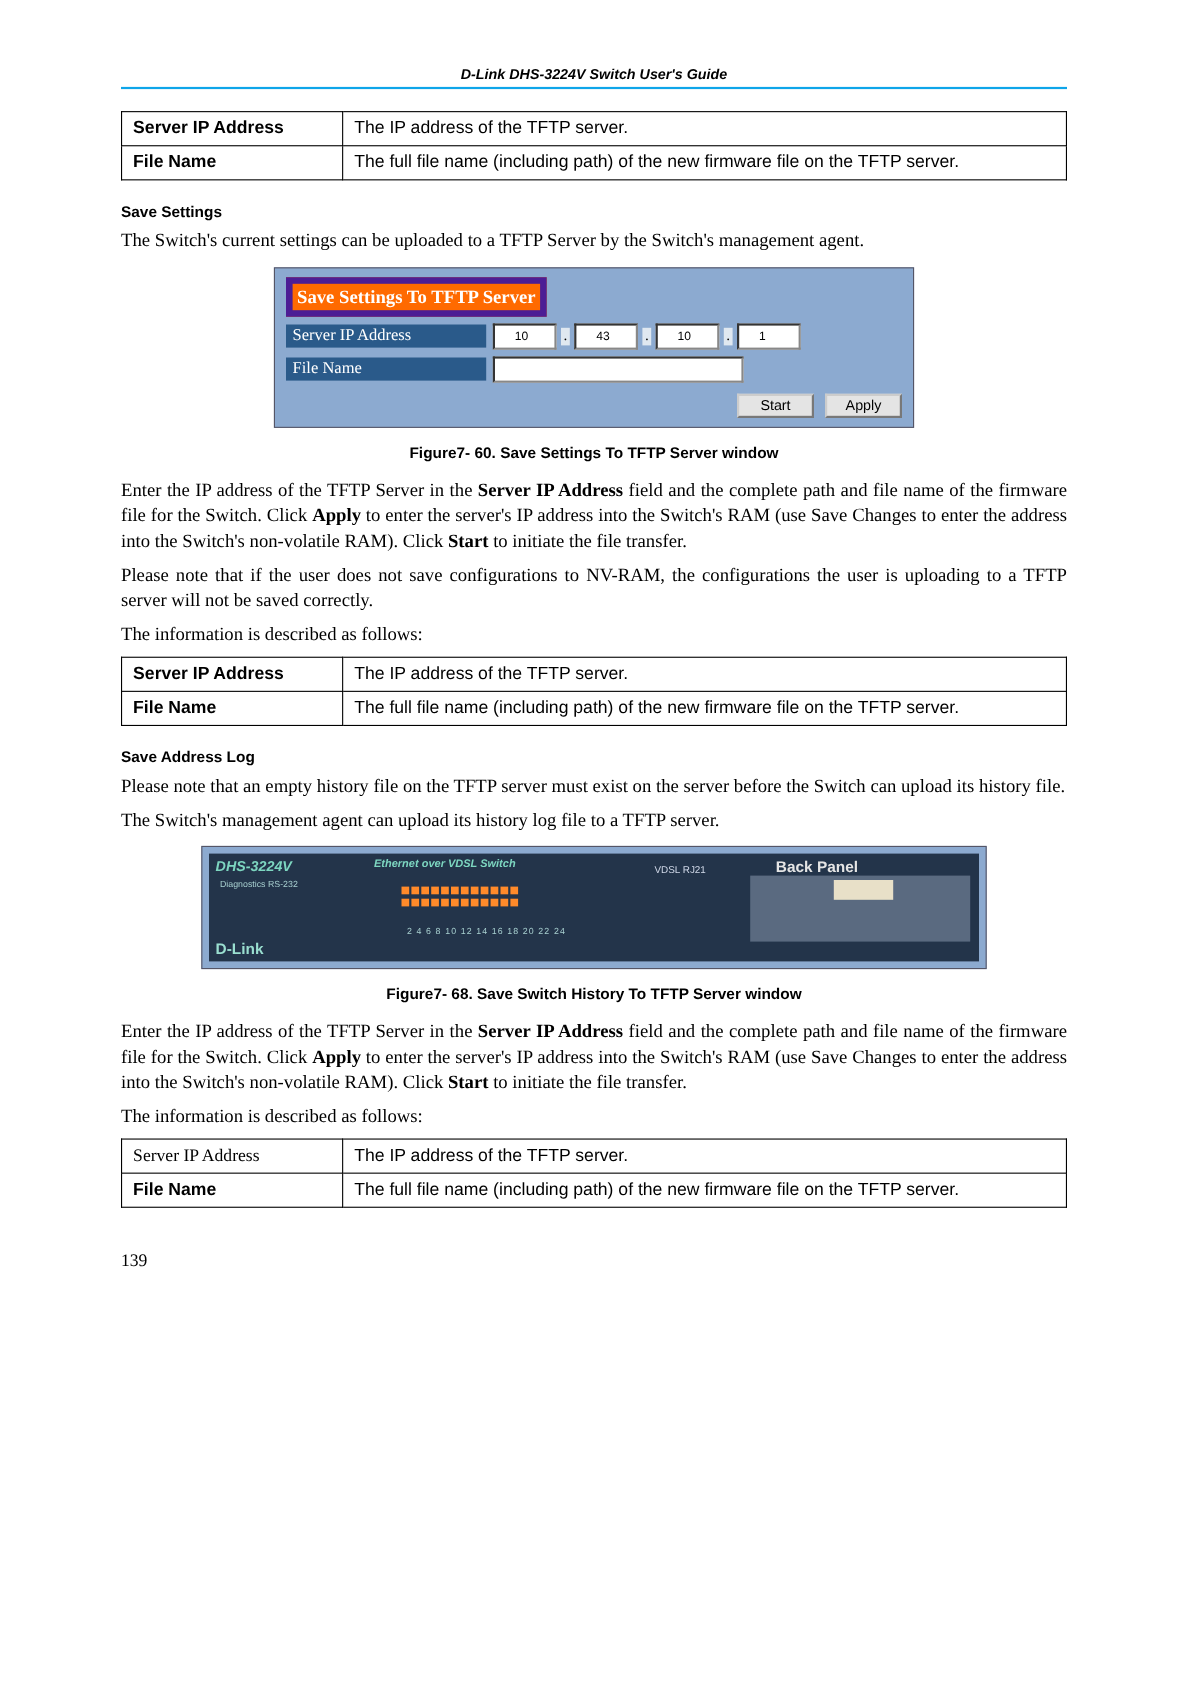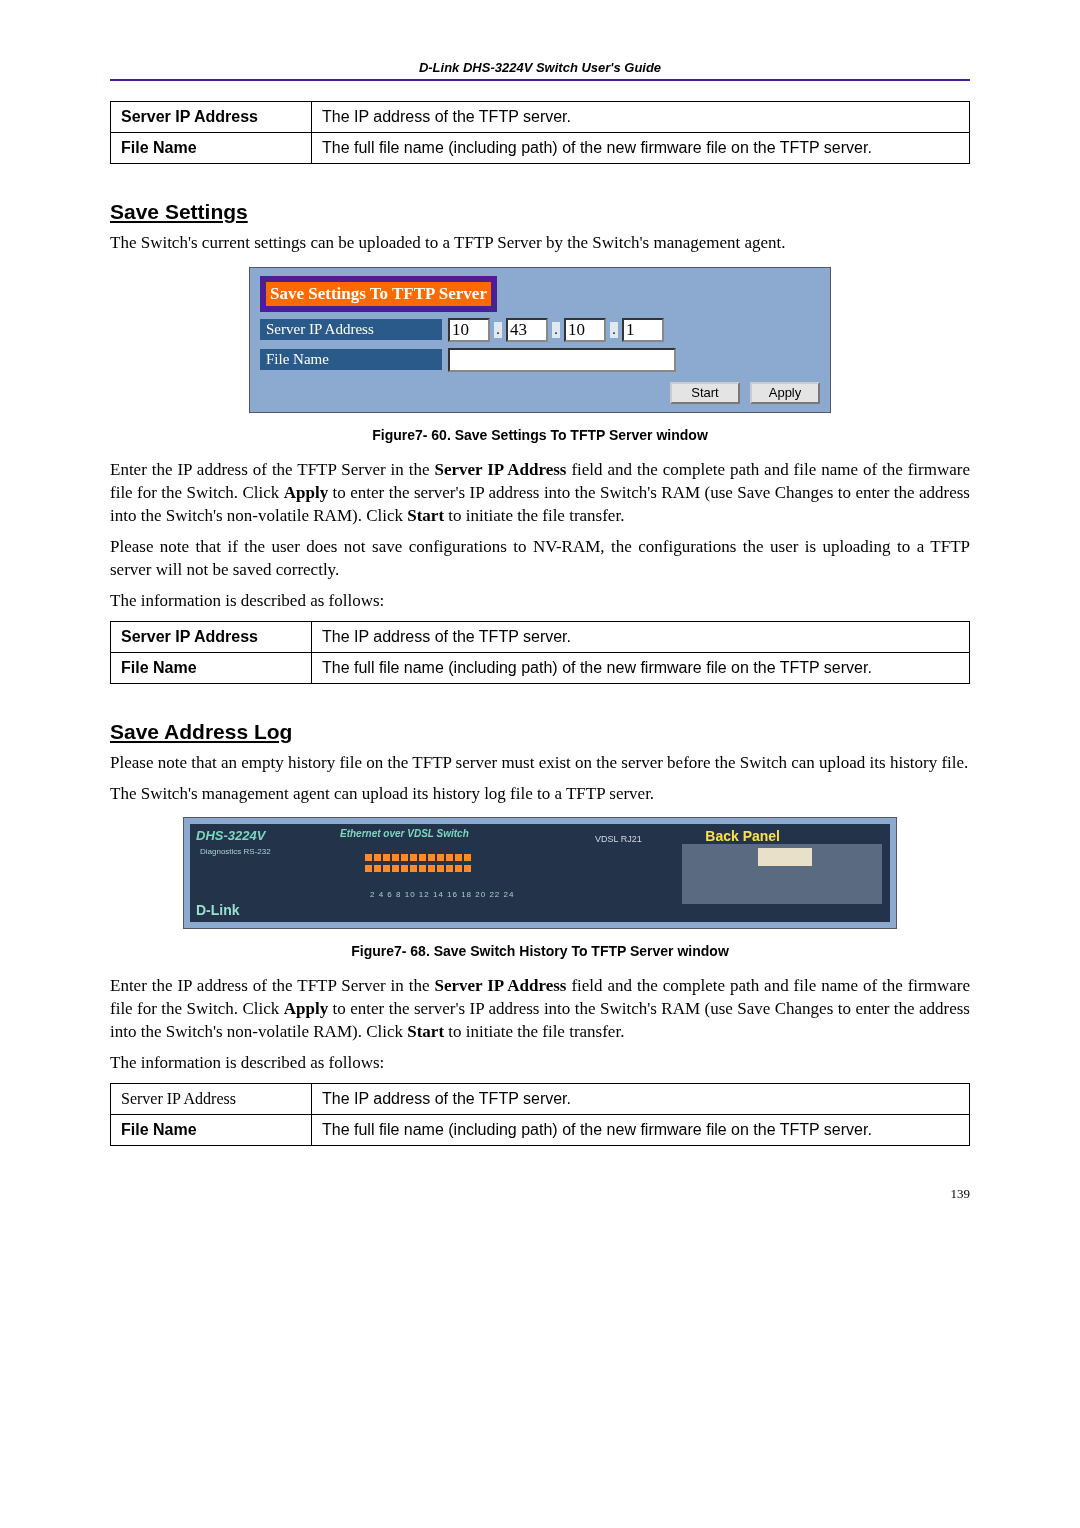--- a/index.html
+++ b/index.html
@@ -13,21 +13,21 @@
   .page {
     width: 860px;
     margin: 60px auto 40px auto;
   }
   .header-line {
     text-align: center;
     font-family: Arial, Helvetica, sans-serif;
     font-style: italic;
     font-weight: bold;
     font-size: 13px;
-    border-bottom: 2px solid #4c1d95;
+    border-bottom: 2px solid #0ea5e9;
     padding-bottom: 4px;
     margin-bottom: 20px;
   }
   table.info {
     border-collapse: collapse;
     width: 100%;
     margin-bottom: 20px;
   }
   table.info td, table.info th {
     border: 1px solid #000;
@@ -44,43 +44,42 @@
   table.info td {
     font-family: Arial, Helvetica, sans-serif;
   }
   table.info th.serif {
     font-family: "Times New Roman", Times, serif;
     font-weight: normal;
   }
   h3.section {
     font-family: Arial, Helvetica, sans-serif;
     font-weight: bold;
-    font-size: 21px;
-    margin: 36px 0 8px 0;
-    text-decoration: underline;
+    font-size: 14px;
+    margin: 20px 0 8px 0;
   }
   p.body {
     font-size: 17px;
     line-height: 1.35;
     margin: 8px 0;
     text-align: justify;
   }
   p.body .bold {
     font-weight: bold;
   }
   .figure-caption {
     text-align: center;
     font-family: Arial, Helvetica, sans-serif;
     font-weight: bold;
     font-size: 14px;
     margin: 14px 0 16px 0;
   }
   .page-num {
-    text-align: right;
-    font-size: 13px;
+    text-align: left;
+    font-size: 16px;
     margin-top: 40px;
   }
 
   
   .fig67 {
     width: 560px;
     margin: 12px auto 0 auto;
     background: #8caad0;
     border: 1px solid #556;
     padding: 8px 10px 8px 10px;
@@ -109,25 +108,25 @@
   }
   .fig67 .ip-group {
     display: flex;
     gap: 4px;
     padding-left: 6px;
     align-items: center;
   }
   .fig67 input.ip {
     width: 34px;
     height: 18px;
-    font-family: Liberation Serif, serif;
-    font-size: 17px;
+    font-family: Liberation Sans, sans-serif;
+    font-size: 11px;
     border: 2px inset #888;
     background: #fff;
-    padding-left: 2px;
+    padding-left: 18px;
   }
   .fig67 .dot {
     font-size: 14px;
     color: #000;
     background:#e0e8f0;
     width:8px;
     text-align:center;
   }
   .fig67 input.fname {
     width: 220px;
@@ -195,21 +194,21 @@
     left: 6px;
     bottom: 4px;
     color: #9adfd0;
     font-weight: bold;
     font-size: 14px;
   }
   .fig68 .backpanel {
     position: absolute;
     right: 110px;
     top: 4px;
-    color: #fde047;
+    color: #e5e5e5;
     font-family: Arial, sans-serif;
     font-weight: bold;
     font-size: 14px;
   }
   .fig68 .leds {
     position: absolute;
     left: 175px;
     top: 30px;
   }
   .fig68 .ledrow {

